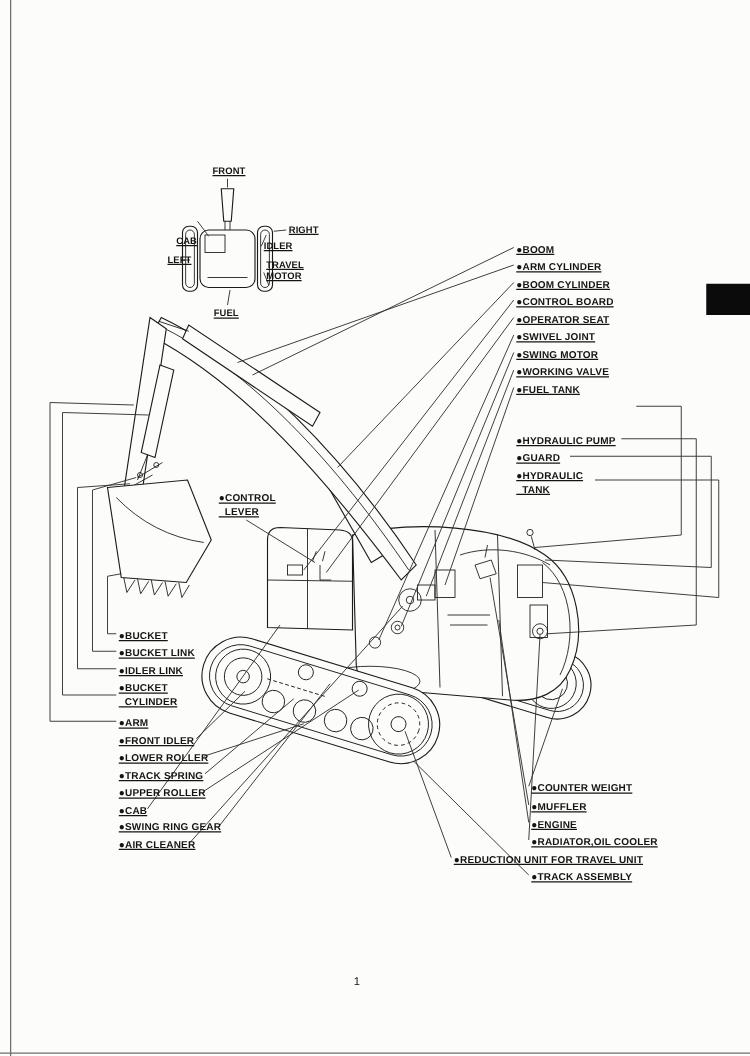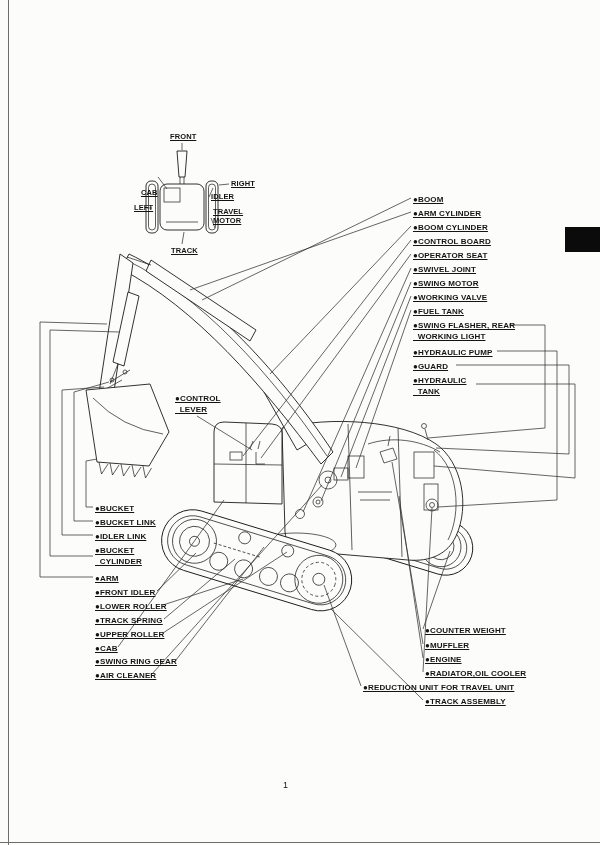--- a/index.html
+++ b/index.html
@@ -176,33 +176,31 @@
     </g>
   </svg>
 
   <div class="lbl mini" style="left:170px;top:132px">FRONT</div>
   <div class="lbl mini" style="left:141px;top:188px">CAB</div>
   <div class="lbl mini" style="left:231px;top:179px">RIGHT</div>
   <div class="lbl mini" style="left:211px;top:192px">IDLER</div>
   <div class="lbl mini" style="left:134px;top:203px">LEFT</div>
   <div class="lbl mini" style="left:213px;top:207px">TRAVEL
 MOTOR</div>
-  <div class="lbl mini" style="left:171px;top:246px">TRACK</div>
+  <div class="lbl mini" style="left:171px;top:246px">FUEL</div>
 
   <div class="lbl" style="left:413px;top:194px">●BOOM</div>
   <div class="lbl" style="left:413px;top:208px">●ARM CYLINDER</div>
   <div class="lbl" style="left:413px;top:222px">●BOOM CYLINDER</div>
   <div class="lbl" style="left:413px;top:236px">●CONTROL BOARD</div>
   <div class="lbl" style="left:413px;top:250px">●OPERATOR SEAT</div>
   <div class="lbl" style="left:413px;top:264px">●SWIVEL JOINT</div>
   <div class="lbl" style="left:413px;top:278px">●SWING MOTOR</div>
   <div class="lbl" style="left:413px;top:292px">●WORKING VALVE</div>
   <div class="lbl" style="left:413px;top:306px">●FUEL TANK</div>
-  <div class="lbl" style="left:413px;top:320px">●SWING FLASHER, REAR
-&nbsp;&nbsp;WORKING LIGHT</div>
   <div class="lbl" style="left:413px;top:347px">●HYDRAULIC PUMP</div>
   <div class="lbl" style="left:413px;top:361px">●GUARD</div>
   <div class="lbl" style="left:413px;top:375px">●HYDRAULIC
 &nbsp;&nbsp;TANK</div>
 
   <div class="lbl" style="left:175px;top:393px">●CONTROL
 &nbsp;&nbsp;LEVER</div>
 
   <div class="lbl" style="left:95px;top:503px">●BUCKET</div>
   <div class="lbl" style="left:95px;top:517px">●BUCKET LINK</div>

